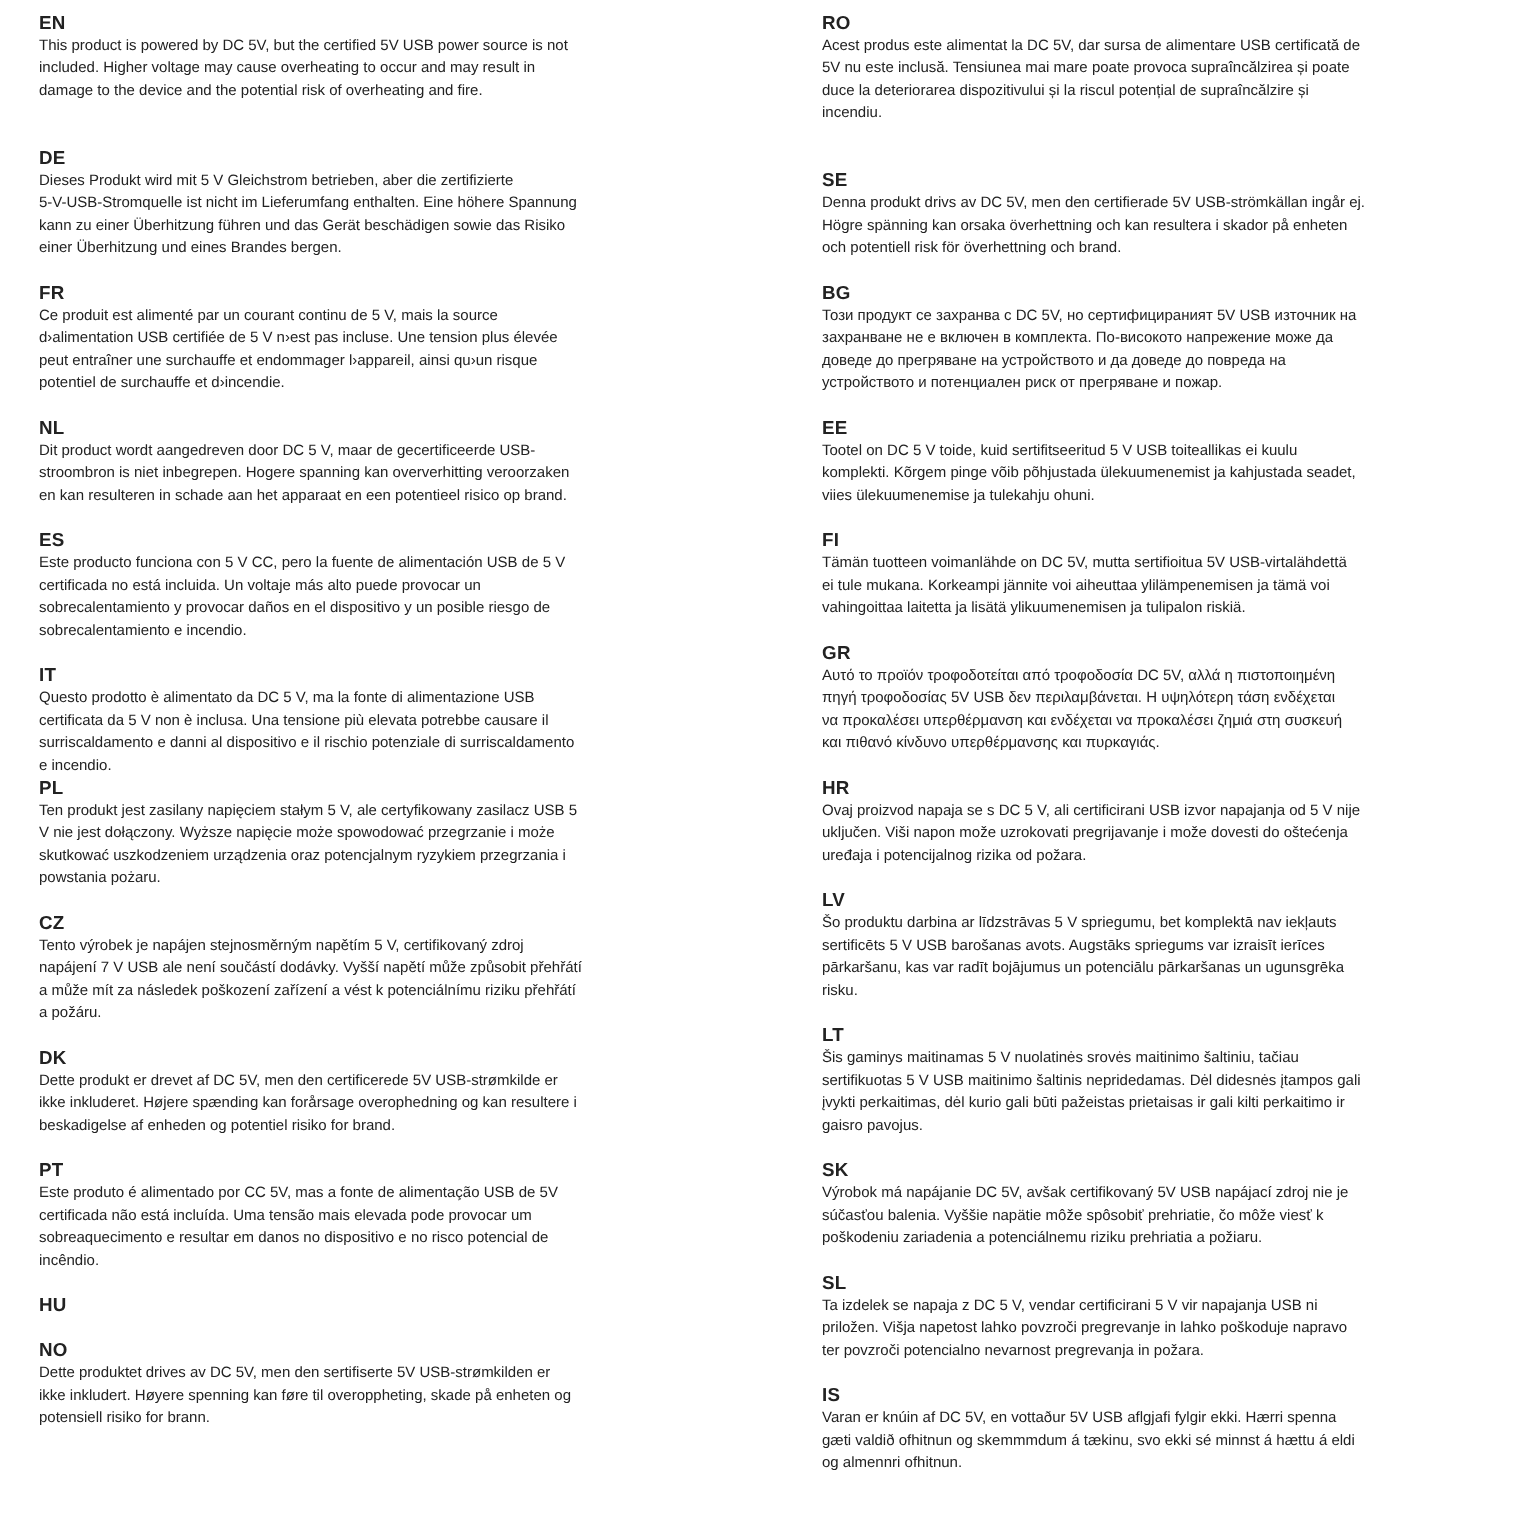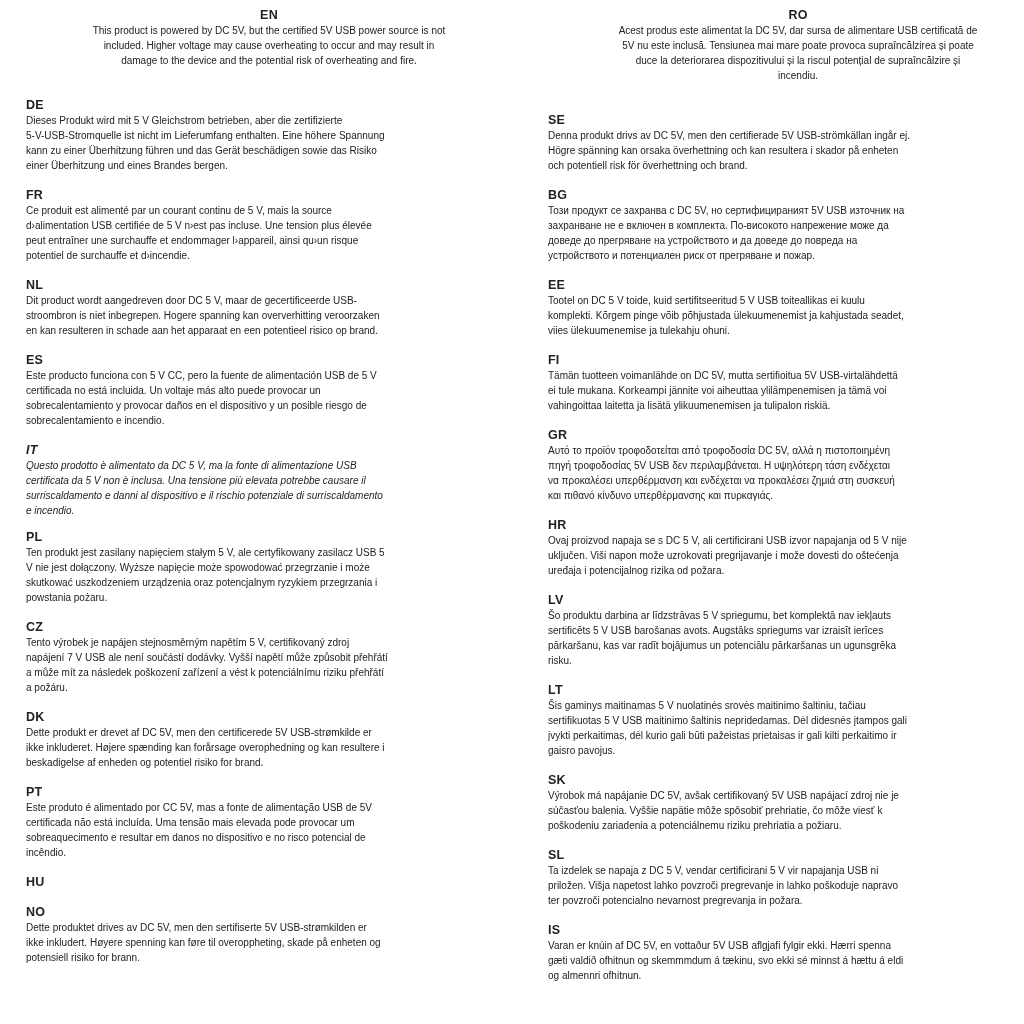--- a/index.html
+++ b/index.html
@@ -16,22 +16,22 @@
     font-family: "Liberation Sans", "DejaVu Sans", sans-serif;
     color: #222222;
   }
   .col {
     position: absolute;
     top: 8px;
   }
   .col-left  { left: 26px;  width: 486px; }
   .col-right { left: 516px; width: 500px; margin-left: 32px; }
   .section { margin-bottom: 15px; }
-  .section.gap-lg   { margin-bottom: 30px; text-align: center; }
-  .section.gap-none { margin-bottom: 12px; font-style: italic; }
+  .section.gap-lg   { margin-bottom: 30px; }
+  .section.gap-none { margin-bottom: 0; }
   .lang-code {
     font-size: 12.5px;
     line-height: 15px;
     font-weight: 700;
     letter-spacing: 0.2px;
   }
   .lang-body {
     font-size: 10px;
     line-height: 15px;
     white-space: pre;

